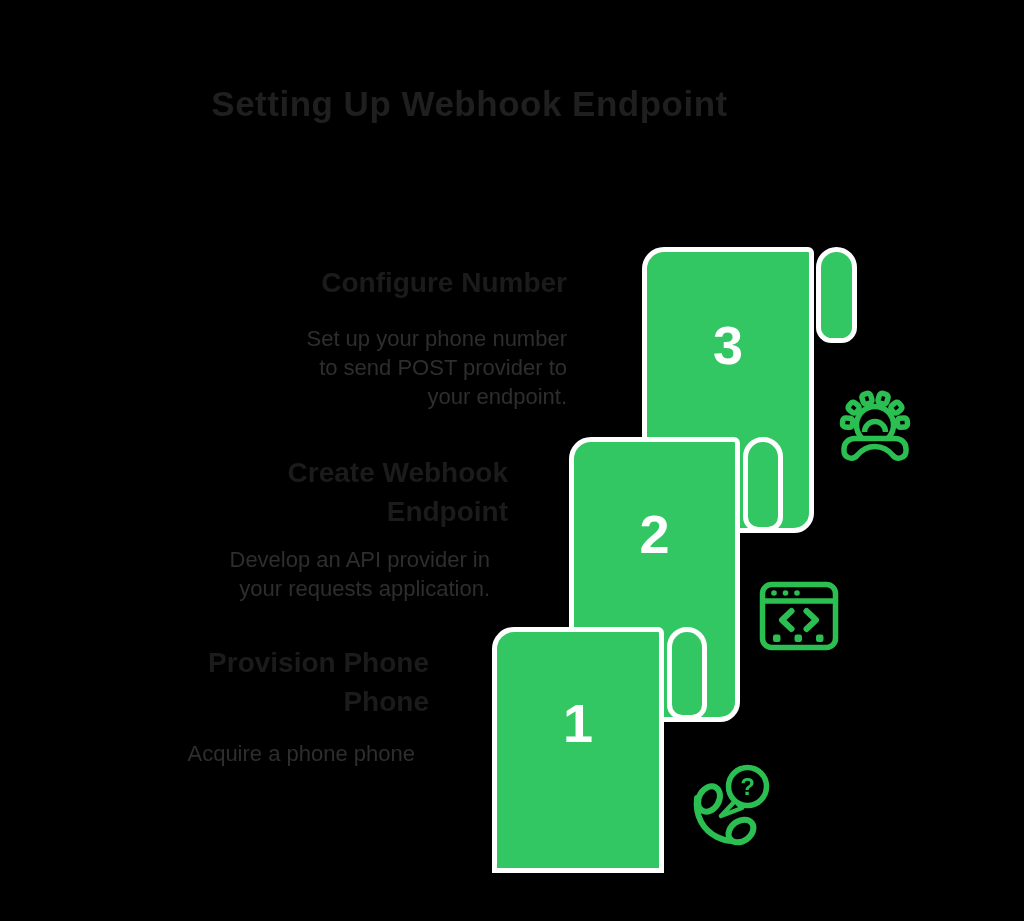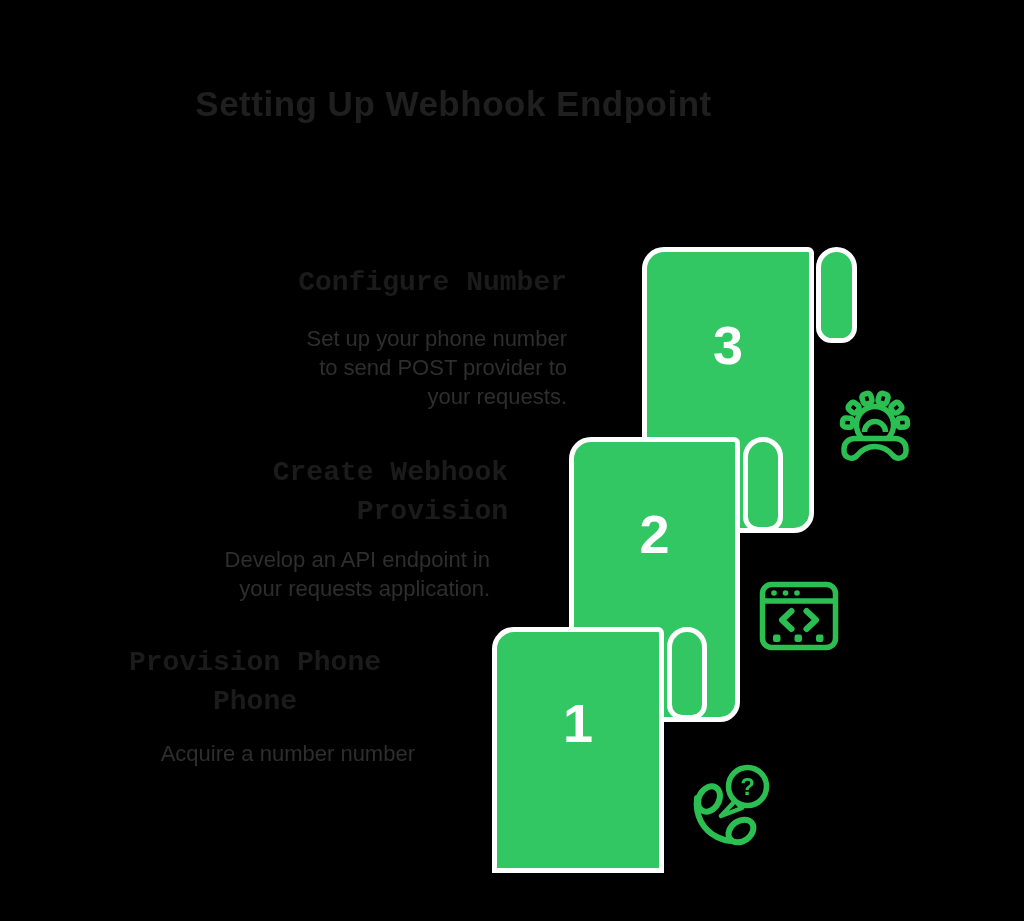--- a/index.html
+++ b/index.html
@@ -2,21 +2,21 @@
 <html style="--bg: #000000; --ribbon-green: #33c764; --icon-green: #2bbf52; --outline: #ffffff; --title-color: #1f1f1f; --heading-color: #1b1b1b; --body-color: #2e2e2e; --number-color: #ffffff;"><head>
 <meta charset="utf-8">
 <style>
   html,body{margin:0;padding:0;background:#000;}
   #stage{
     position:relative;width:1024px;height:921px;overflow:hidden;
     background:var(--bg,#000);
     font-family:"Liberation Sans","DejaVu Sans",sans-serif;
   }
   .title{
-    position:absolute;top:84px;left:0;width:907px;text-align:center;
+    position:absolute;top:84px;left:16px;width:907px;text-align:center;
     font-size:35px;font-weight:bold;letter-spacing:.5px;color:var(--title-color,#1f1f1f);
   }
   .ribbon-body{
     position:absolute;box-sizing:border-box;
     background:var(--ribbon-green,#33c764);
     border:5px solid var(--outline,#fff);
     border-radius:22px 6px 20px 20px;
   }
   .ribbon-flap{
     position:absolute;box-sizing:border-box;
@@ -26,21 +26,20 @@
   }
   .step-number{
     position:absolute;text-align:center;
     font-size:54px;font-weight:bold;line-height:54px;
     color:var(--number-color,#fff);
   }
   .step-heading{
     position:absolute;text-align:right;
     font-size:28px;font-weight:bold;line-height:39px;
     color:var(--heading-color,#1b1b1b);
-    font-family:Liberation Mono, monospace;
   }
   .step-desc{
     position:absolute;text-align:right;
     font-size:22px;line-height:29px;
     color:var(--body-color,#2e2e2e);
   }
   .icon{position:absolute;color:var(--icon-green,#2bbf52);}
   .icon svg{display:block;}
   
   .z-r3{z-index:10}.z-r2{z-index:20}.z-r1{z-index:30}.z-ico{z-index:40}.z-txt{z-index:5}
@@ -63,38 +62,38 @@
   <div class="ribbon-flap z-r1" style="left:667px;top:627px;width:40px;height:93px;"></div>
   <div class="ribbon-body z-r1" style="left:492px;top:627px;width:172px;height:246px;border-radius:22px 6px 0 0;"></div>
   <div class="step-number z-r1" style="left:492px;top:696px;width:172px;">1</div>
 
   <div class="step-heading z-txt" style="left:267px;top:263px;width:300px;">
     <div>Configure Number</div>
   </div>
   <div class="step-desc z-txt" style="left:267px;top:324px;width:300px;text-align:right;">
     <div>Set up your phone number</div>
     <div>to send POST provider to</div>
-    <div>your requests.</div>
+    <div>your endpoint.</div>
   </div>
 
   <div class="step-heading z-txt" style="left:208px;top:453px;width:300px;">
     <div>Create Webhook</div>
-    <div>Provision</div>
+    <div>Endpoint</div>
   </div>
   <div class="step-desc z-txt" style="left:190px;top:545px;width:300px;">
-    <div>Develop an API endpoint in</div>
+    <div>Develop an API provider in</div>
     <div>your requests application.</div>
   </div>
 
-  <div class="step-heading z-txt" style="left:105px;top:643px;width:300px;text-align:center;">
+  <div class="step-heading z-txt" style="left:129px;top:643px;width:300px;">
     <div>Provision Phone</div>
     <div>Phone</div>
   </div>
   <div class="step-desc z-txt" style="left:115px;top:739px;width:300px;">
-    <div>Acquire a number number</div>
+    <div>Acquire a phone phone</div>
   </div>
 
   <div class="icon z-ico" style="left:836px;top:388px;width:78px;height:76px;">
     <svg width="78" height="76" viewBox="0 0 78 76" fill="none" stroke="currentColor" stroke-width="5.5">
       <g>
         <rect x="34.5" y="4.5" width="9" height="10" rx="3" transform="rotate(-85 39 37)"></rect>
         <rect x="34.5" y="4.5" width="9" height="10" rx="3" transform="rotate(-51 39 37)"></rect>
         <rect x="34.5" y="4.5" width="9" height="10" rx="3" transform="rotate(-17 39 37)"></rect>
         <rect x="34.5" y="4.5" width="9" height="10" rx="3" transform="rotate(17 39 37)"></rect>
         <rect x="34.5" y="4.5" width="9" height="10" rx="3" transform="rotate(51 39 37)"></rect>

